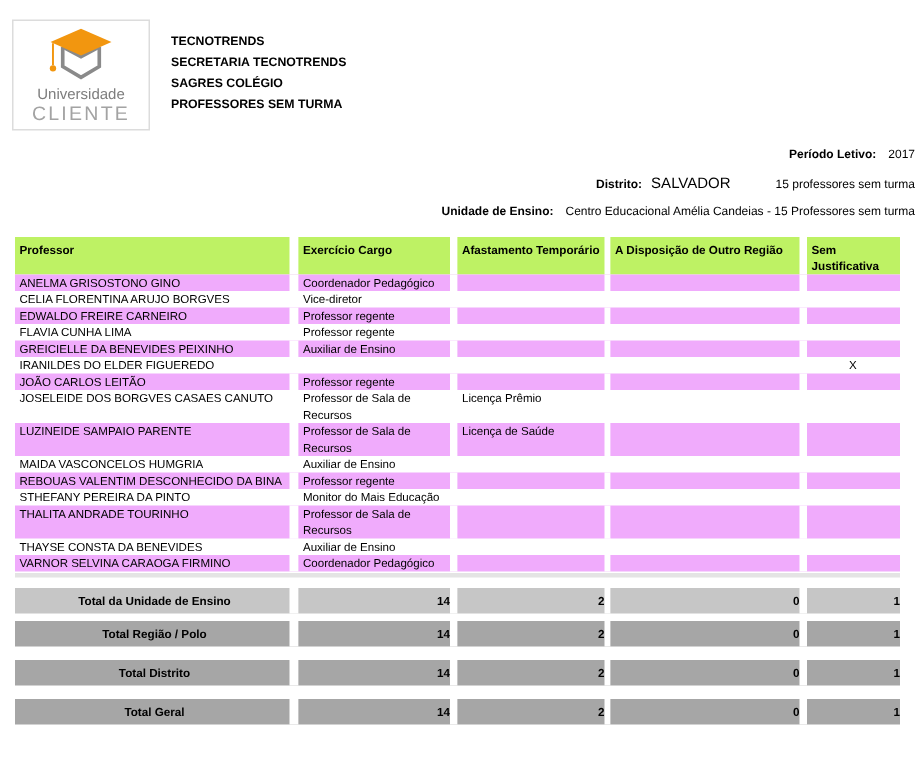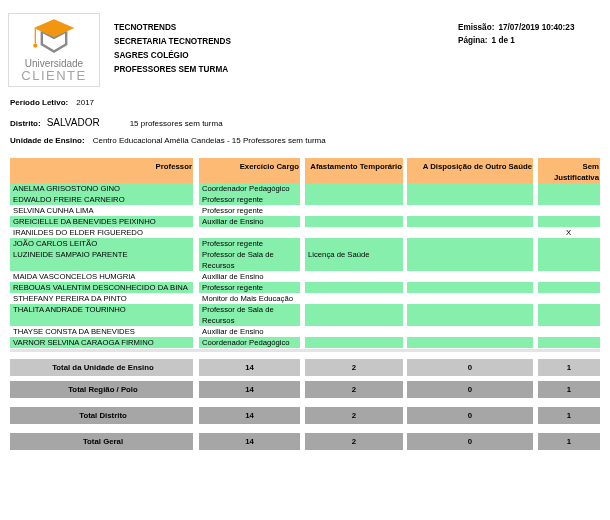--- a/index.html
+++ b/index.html
@@ -11,46 +11,46 @@
   .logo-box { width:92px; height:74px; border:1px solid #dcdcdc; display:flex;
               flex-direction:column; align-items:center; padding-top:3px; background:#fff; }
   .logo-box svg { display:block; }
   .logo-uni { font-size:10px; color:#7d7d7d; line-height:11px; margin-top:1px;text-align:center; }
   .logo-cli { font-size:13px; color:#a3a3a3; letter-spacing:1.5px; line-height:14px; }
   .org-block { margin-left:14px; padding-top:8px; font-weight:bold; font-size:8.2px; line-height:14px; }
   .meta-block { position:absolute; left:450px; top:8px; font-weight:bold; font-size:8.2px; line-height:13px; }
   .meta-block .val { margin-left:4px; }
 
   
-  .filters { margin:9px 0 0 10px; }
+  .filters { margin:9px 0 0 10px;text-align:right; }
   .filter-row { height:19px; font-size:8px; }
   .flabel { font-weight:bold; }
   .fvalue { margin-left:8px; }
   .fvalue.big { font-size:10px; margin-left:6px; }
   .fextra { margin-left:30px; }
 
   
   table { border-collapse:separate; border-spacing:0; table-layout:fixed; width:590px; margin-left:10px; }
   td, th { box-sizing:border-box; overflow:hidden; }
-  th { background:#fdba74; font-size:7.8px; font-weight:bold; text-align:right;
+  th { background:#bef264; font-size:7.8px; font-weight:bold; text-align:left;
        vertical-align:top; height:21px; padding:3px 1px 0 3px; line-height:11px; }
   .main-table { margin-top:3px; }
   .main-table td { font-size:7.7px; line-height:11px; vertical-align:top; padding:0 1px 0 3px; }
-  .main-table tr.stripe td { background:#86efac;margin-top:35px; }
+  .main-table tr.stripe td { background:#f0abfc;margin-top:35px; }
   th:nth-child(1), td:nth-child(1) { border-right:6px solid #fff; }
   th:nth-child(2), td:nth-child(2) { border-right:5px solid #fff; }
   th:nth-child(3), td:nth-child(3) { border-right:4px solid #fff; }
   th:nth-child(4), td:nth-child(4) { border-right:5px solid #fff; }
   td:nth-child(5) { text-align:center; padding-left:0; }
 
   .spacer-stripe { width:590px; height:3px; background:#e4e4e4; margin:1px 0 0 10px; }
 
   
   .total-table td { font-size:7.8px; font-weight:bold; height:17px; line-height:16px;
-                    text-align:center; vertical-align:middle; padding:0; }
+                    text-align:right; vertical-align:middle; padding:0; }
   .total-table td:first-child { text-align:center; padding-left:3px;margin-top:27px; }
   .total-table.light td { background:#c6c6c6; }
   .total-table.dark  td { background:#a6a6a6; }
   .totals .total-table:nth-of-type(1) { margin-top:7px; }
   .totals .total-table:nth-of-type(2) { margin-top:5px; }
   .totals .total-table:nth-of-type(3) { margin-top:9px; }
   .totals .total-table:nth-of-type(4) { margin-top:9px; }
 </style>
 </head>
 <body>
@@ -68,28 +68,20 @@
       </svg>
       <div class="logo-uni">Universidade</div>
       <div class="logo-cli">CLIENTE</div>
     </div>
     <div class="org-block">
       <div>TECNOTRENDS</div>
       <div>SECRETARIA TECNOTRENDS</div>
       <div>SAGRES COLÉGIO</div>
       <div>PROFESSORES SEM TURMA</div>
     </div>
-    <div class="meta-block">
-      <div>
-        <span>Emissão:</span><span class="val">17/07/2019 10:40:23</span>
-      </div>
-      <div>
-        <span>Página:</span><span class="val">1 de 1</span>
-      </div>
-    </div>
   </div>
 
   <div class="filters">
     <div class="filter-row">
       <span class="flabel">Período Letivo:</span><span class="fvalue">2017</span>
     </div>
     <div class="filter-row">
       <span class="flabel">Distrito:</span><span class="fvalue big">SALVADOR</span><span class="fextra">15 professores sem turma</span>
     </div>
     <div class="filter-row">
@@ -103,41 +95,48 @@
         <col style="width:106px">
         <col style="width:102px">
         <col style="width:131px">
         <col style="width:62px">
       </colgroup>
     <thead>
       <tr>
         <th>Professor</th>
         <th>Exercício Cargo</th>
         <th>Afastamento Temporário</th>
-        <th>A Disposição de Outro Saúde</th>
+        <th>A Disposição de Outro Região</th>
         <th>Sem Justificativa</th>
       </tr>
     </thead>
     <tbody>
         <tr class="stripe">
     <td>ANELMA GRISOSTONO GINO</td>
     <td>Coordenador Pedagógico</td>
     <td></td>
     <td></td>
     <td></td>
   </tr>
+        <tr>
+    <td>CELIA FLORENTINA ARUJO BORGVES</td>
+    <td>Vice-diretor</td>
+    <td></td>
+    <td></td>
+    <td></td>
+  </tr>
         <tr class="stripe">
     <td>EDWALDO FREIRE CARNEIRO</td>
     <td>Professor regente</td>
     <td></td>
     <td></td>
     <td></td>
   </tr>
         <tr>
-    <td>SELVINA CUNHA LIMA</td>
+    <td>FLAVIA CUNHA LIMA</td>
     <td>Professor regente</td>
     <td></td>
     <td></td>
     <td></td>
   </tr>
         <tr class="stripe">
     <td>GREICIELLE DA BENEVIDES PEIXINHO</td>
     <td>Auxiliar de Ensino</td>
     <td></td>
     <td></td>
@@ -147,20 +146,27 @@
     <td>IRANILDES DO ELDER FIGUEREDO</td>
     <td></td>
     <td></td>
     <td></td>
     <td>X</td>
   </tr>
         <tr class="stripe">
     <td>JOÃO CARLOS LEITÃO</td>
     <td>Professor regente</td>
     <td></td>
+    <td></td>
+    <td></td>
+  </tr>
+        <tr>
+    <td>JOSELEIDE DOS BORGVES CASAES CANUTO</td>
+    <td>Professor de Sala de Recursos</td>
+    <td>Licença Prêmio</td>
     <td></td>
     <td></td>
   </tr>
         <tr class="stripe">
     <td>LUZINEIDE SAMPAIO PARENTE</td>
     <td>Professor de Sala de Recursos</td>
     <td>Licença de Saúde</td>
     <td></td>
     <td></td>
   </tr>

